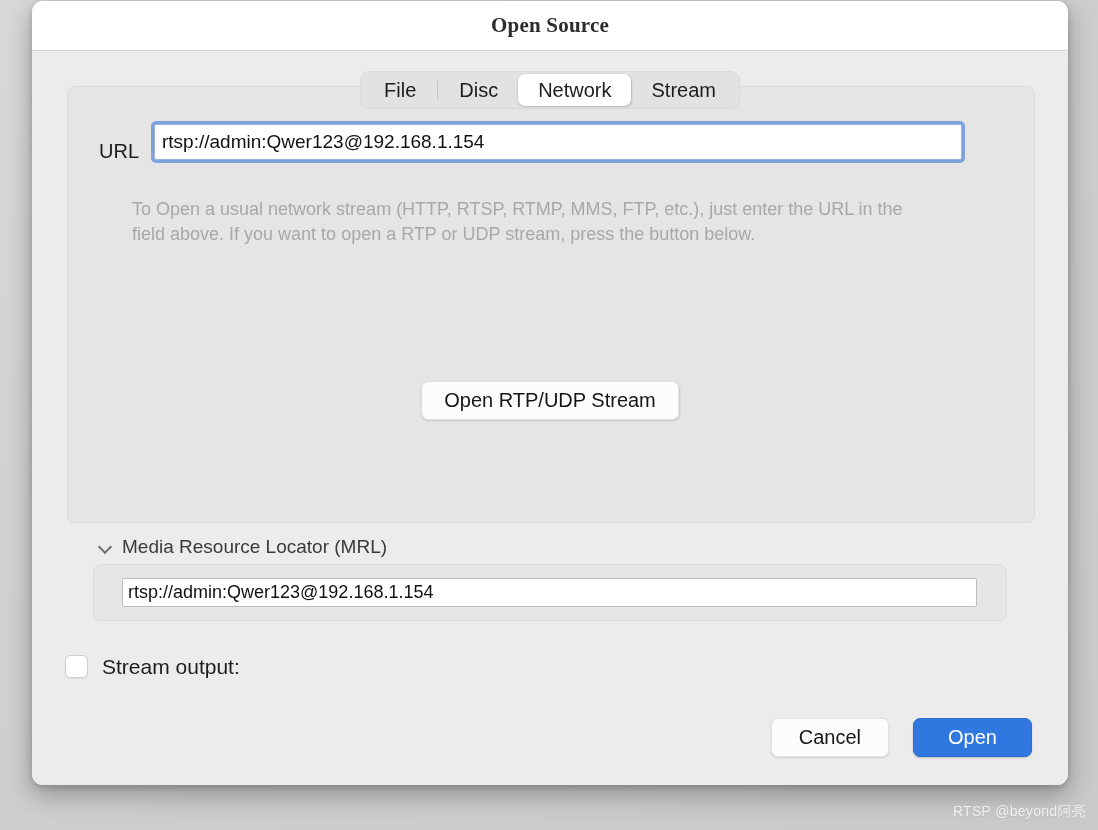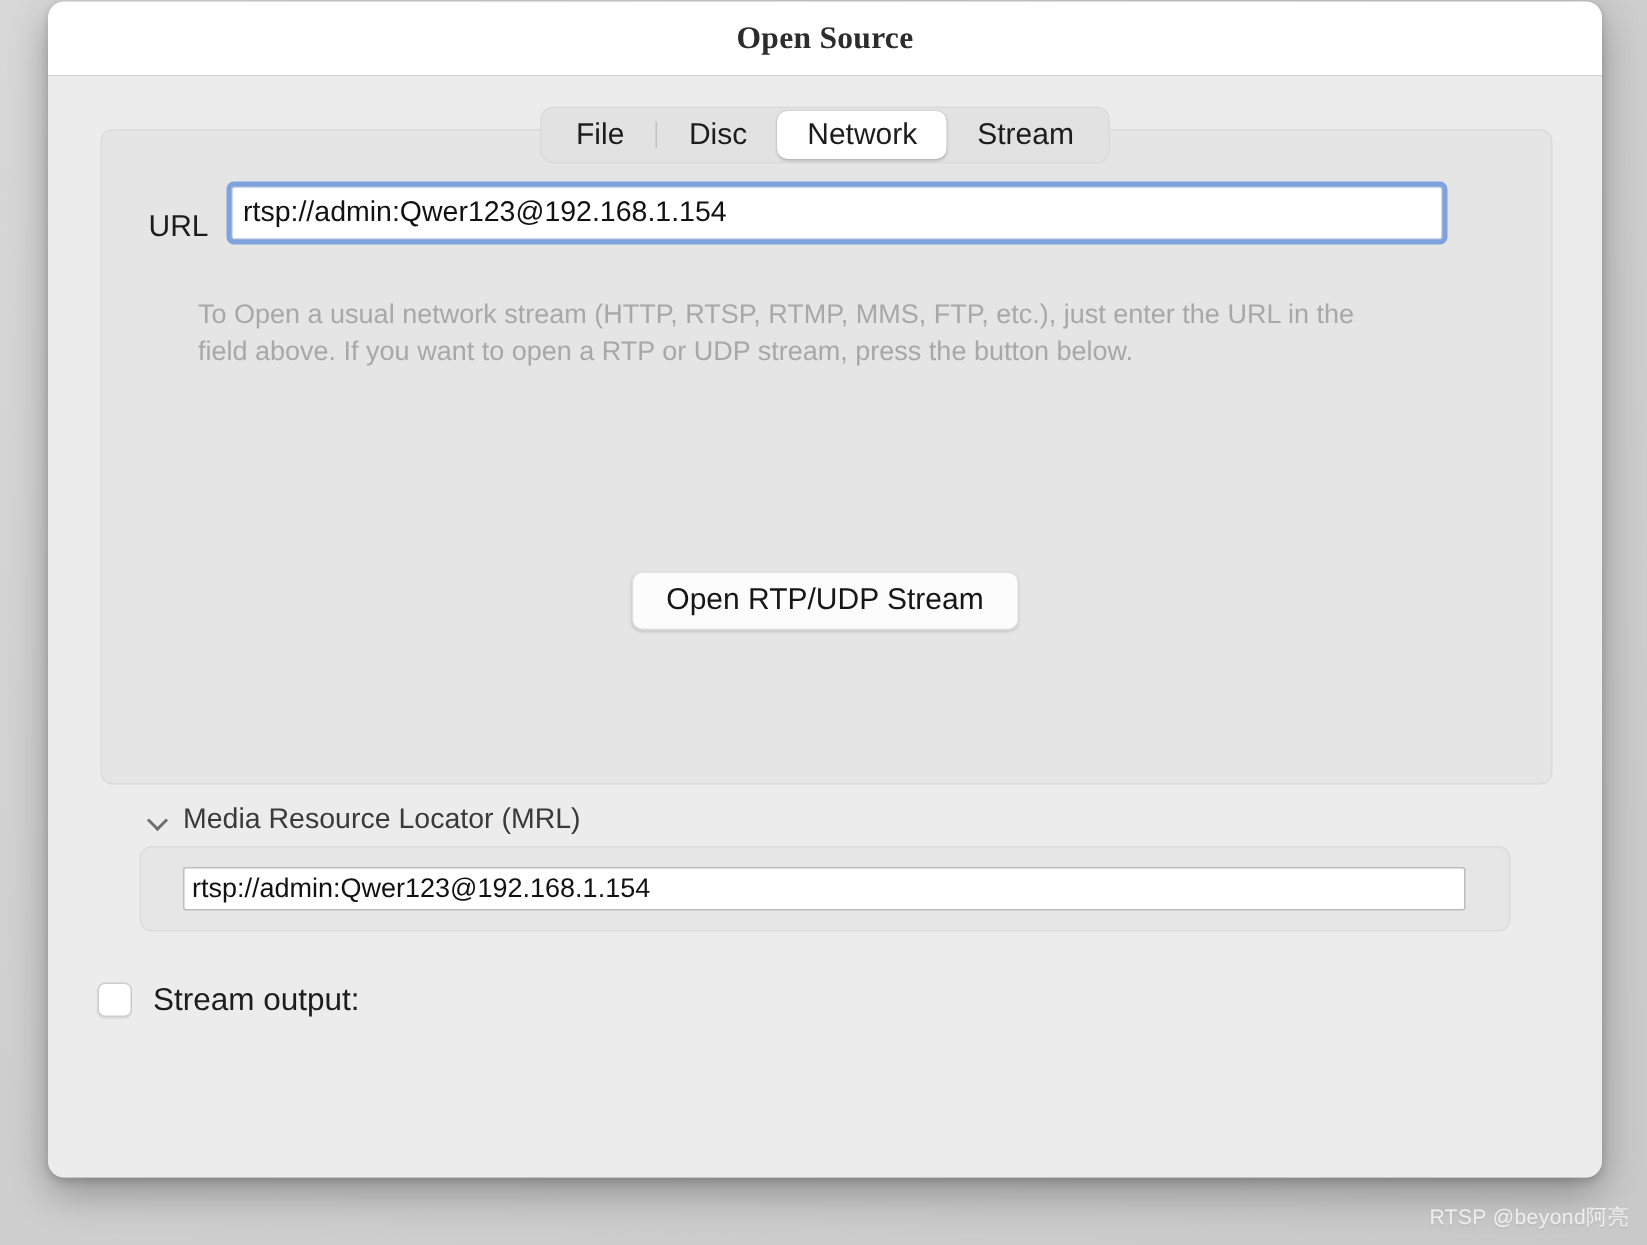--- a/index.html
+++ b/index.html
@@ -351,17 +351,21 @@
 
     <div id="mrl-panel">
       <input id="mrl-input" type="text" value="rtsp://admin:Qwer123@192.168.1.154" style="">
     </div>
 
     <div id="stream-row">
       <div id="stream-checkbox"></div>
       <span id="stream-label">Stream output:</span>
     </div>
 
+    <div id="footer">
+      <div class="footer-btn" id="cancel-button">Cancel</div>
+      <div class="footer-btn" id="open-button">Open</div>
+    </div>
 
   </div>
 </div>
 
 <div id="watermark">RTSP @beyond阿亮</div>
 
 </body></html>

